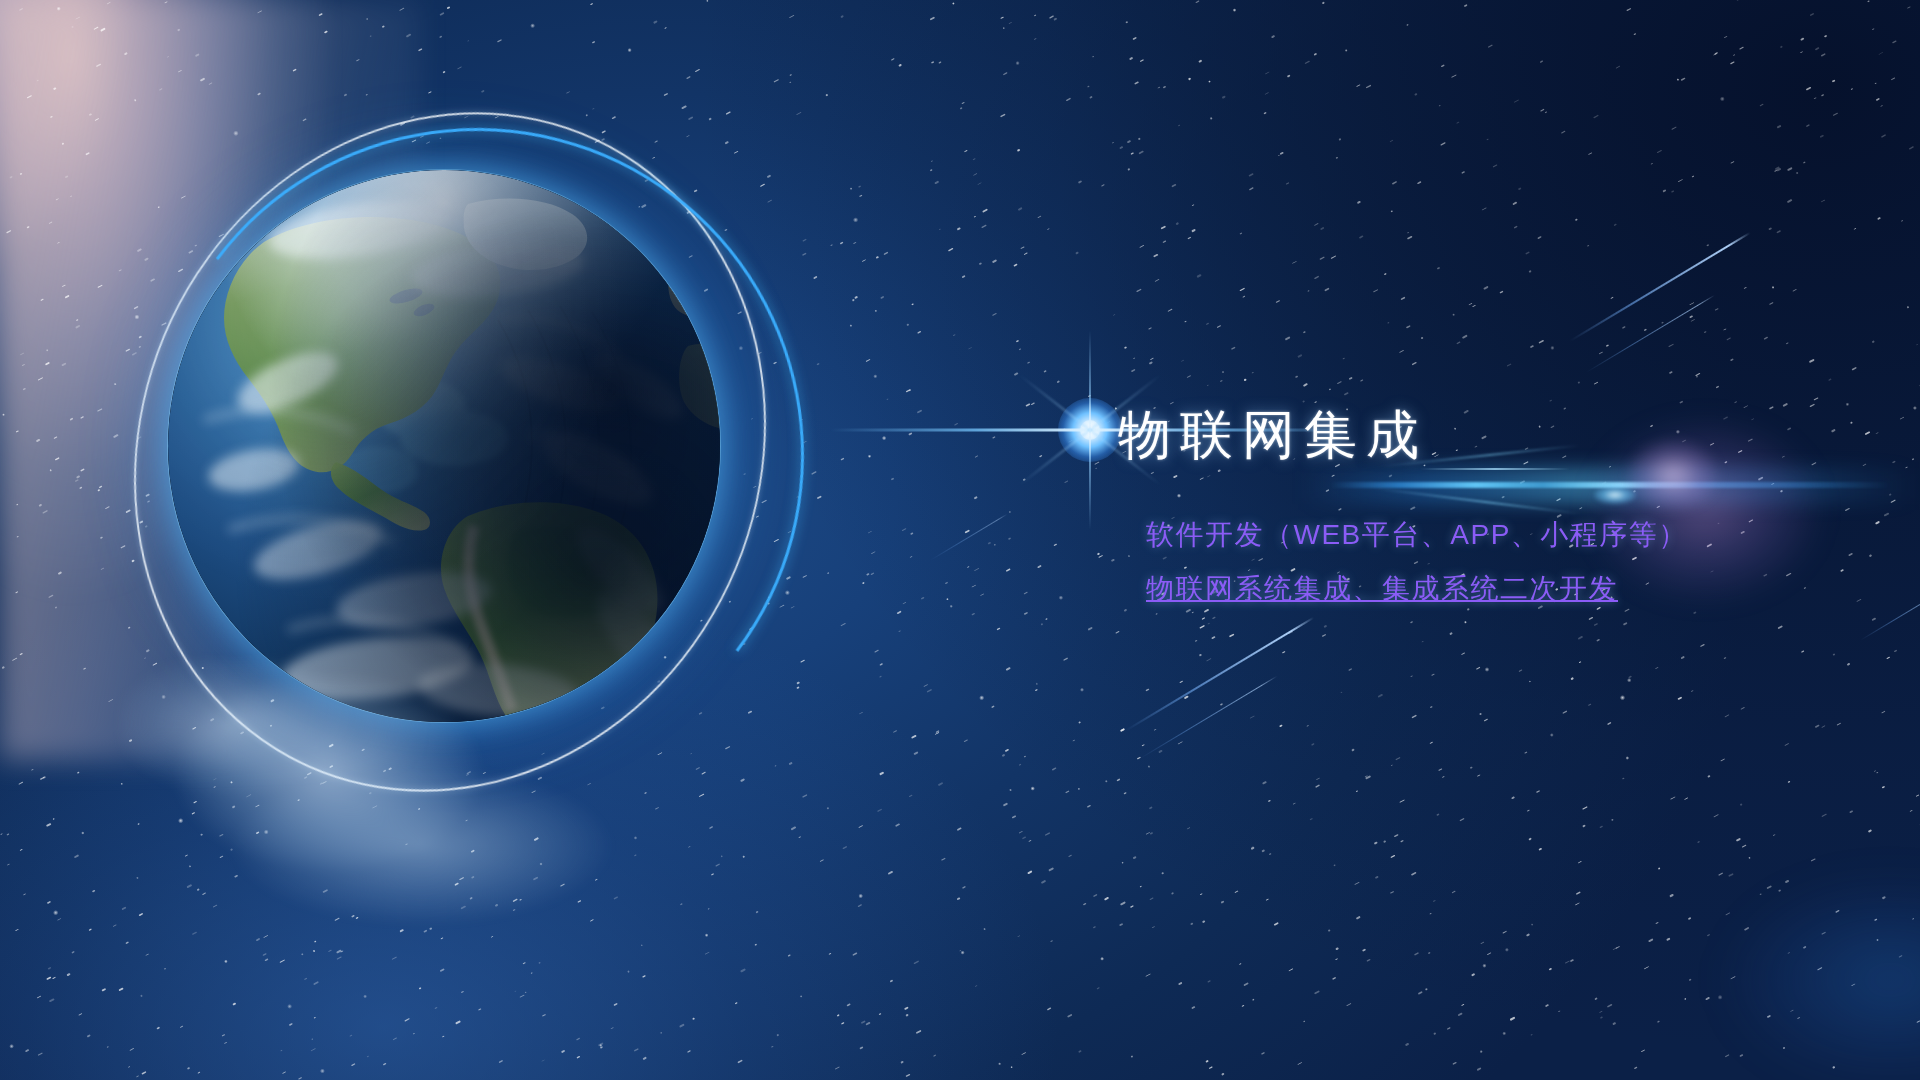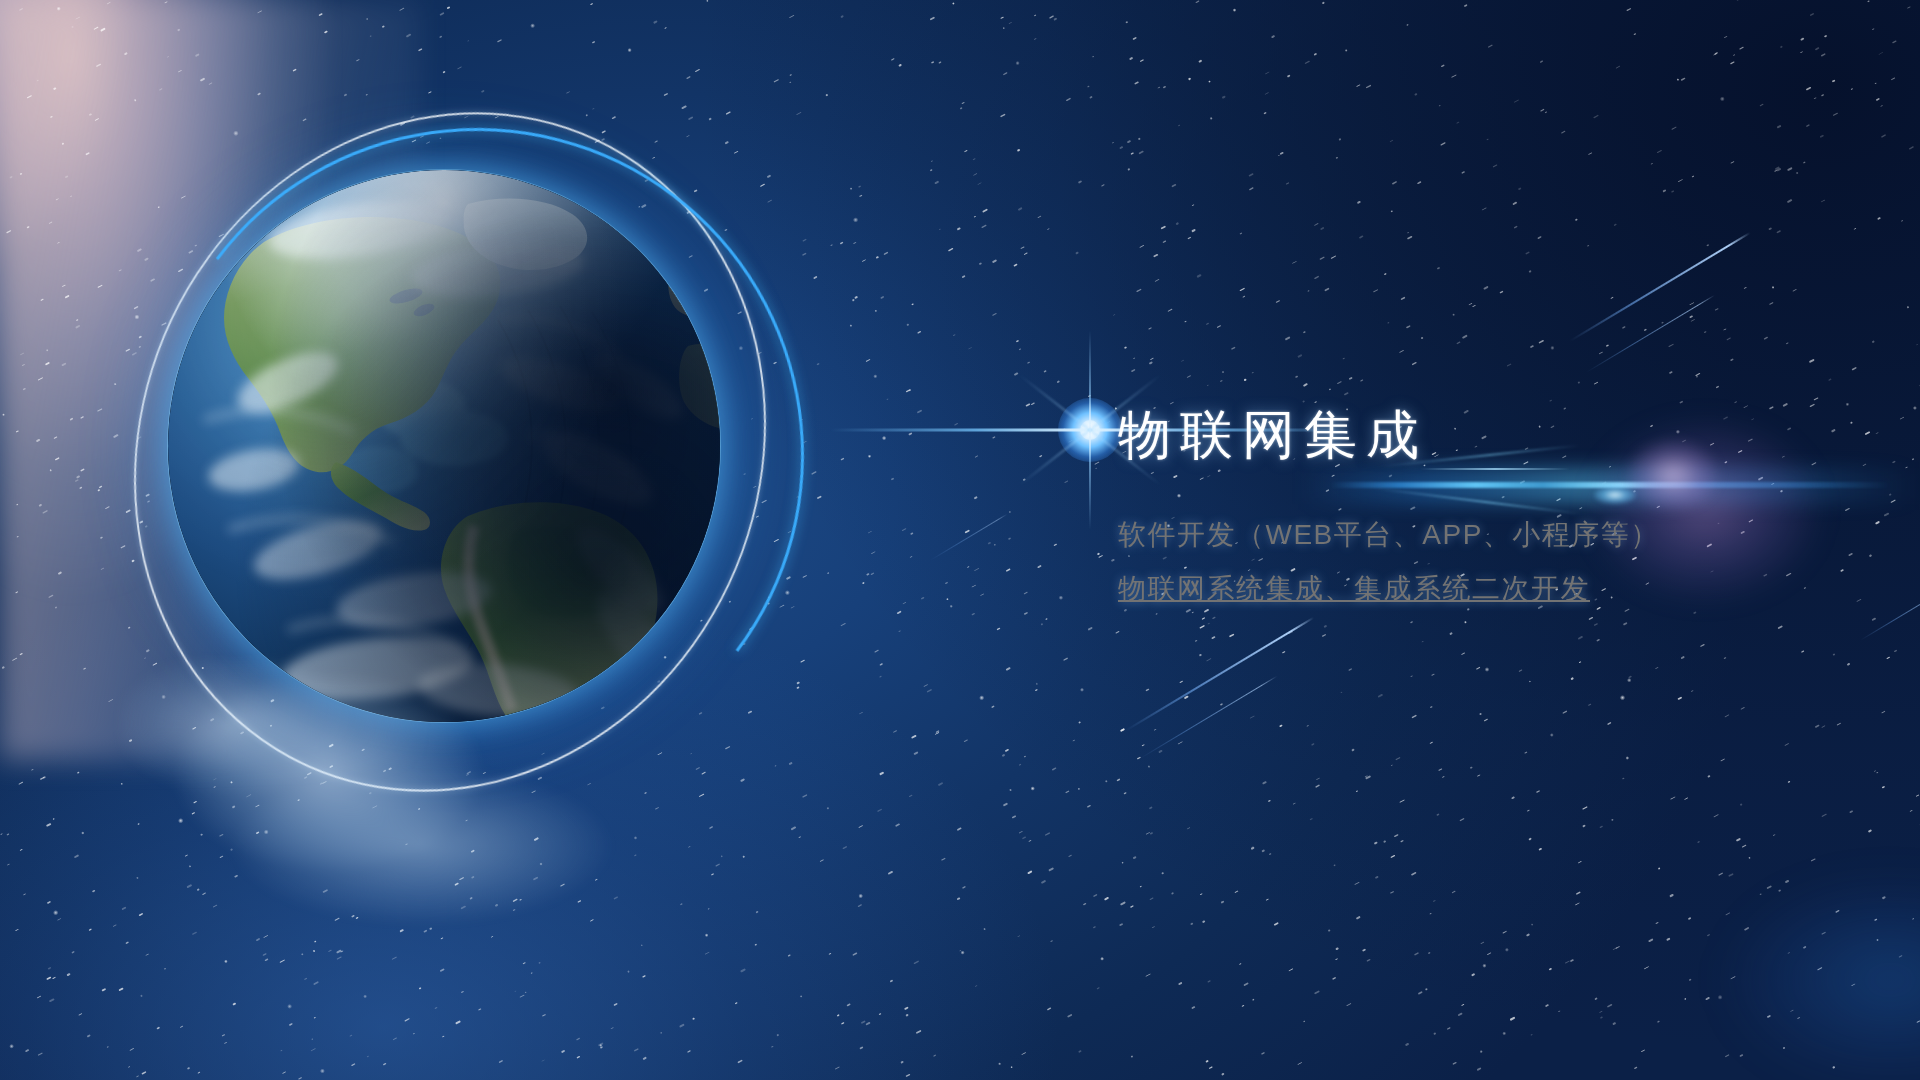--- a/index.html
+++ b/index.html
@@ -215,24 +215,25 @@
     letter-spacing: 9px;
     color: #ffffff;
     font-weight: 400;
     white-space: nowrap;
     text-shadow: 0 0 14px rgba(150,205,255,0.55), 0 0 3px rgba(255,255,255,0.5);
   }
   .subline {
     font-size: 28px;
     line-height: 1;
     letter-spacing: 1.5px;
-    color: #737373;
+    color: #8b5cf6;
     font-weight: 400;
     white-space: nowrap;
     text-shadow: 0 0 10px rgba(140,195,250,0.45);
+    margin-left: 28px;
   }
   .sub1 { margin-top: 60px; }
   .sub2 { margin-top: 26px; text-decoration: underline; }
 </style>
 </head>
 <body>
 
 <div id="stage">
 
   <div class="bg-base"></div>

